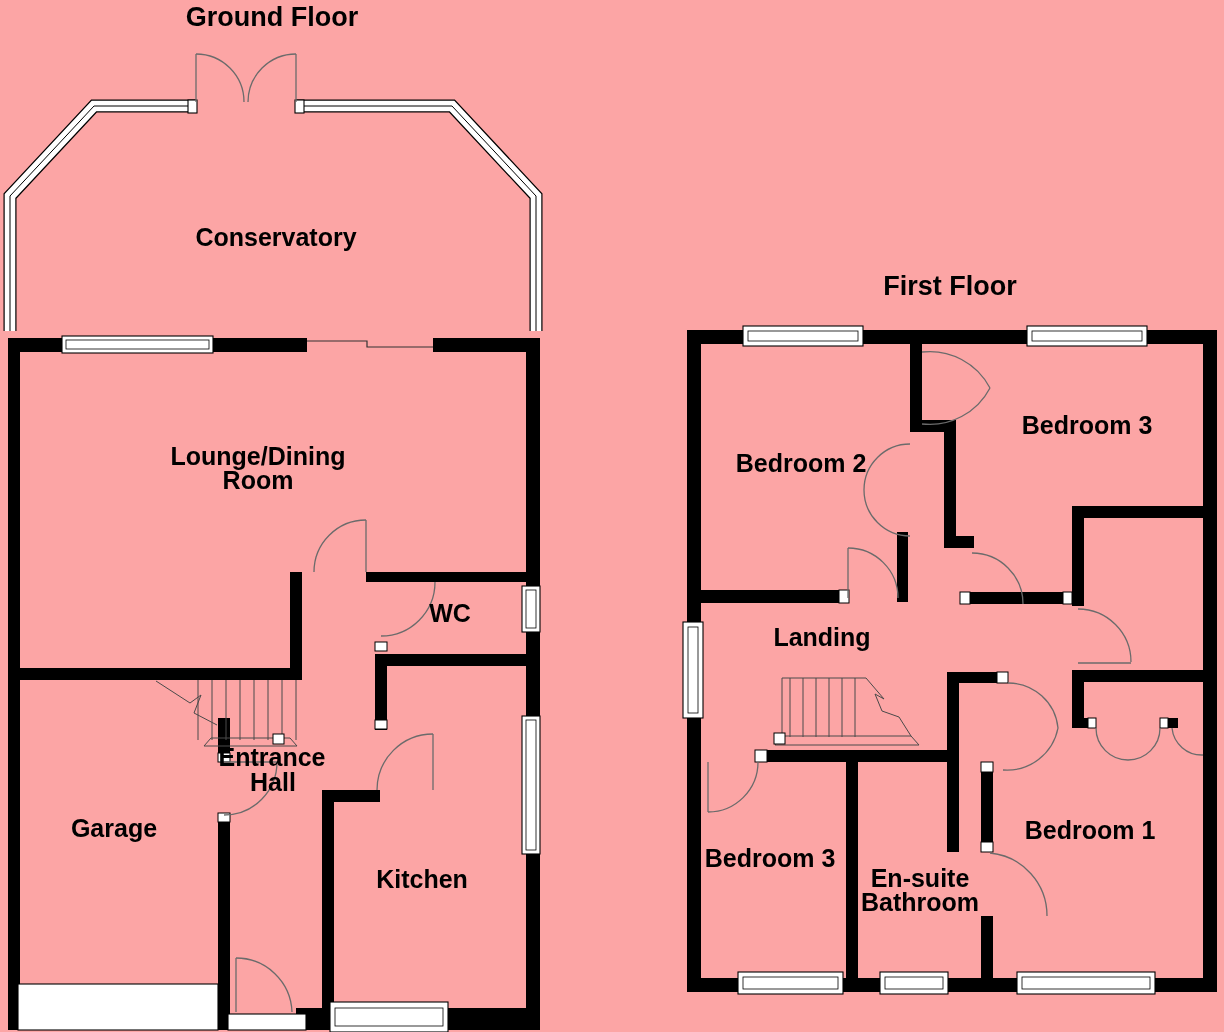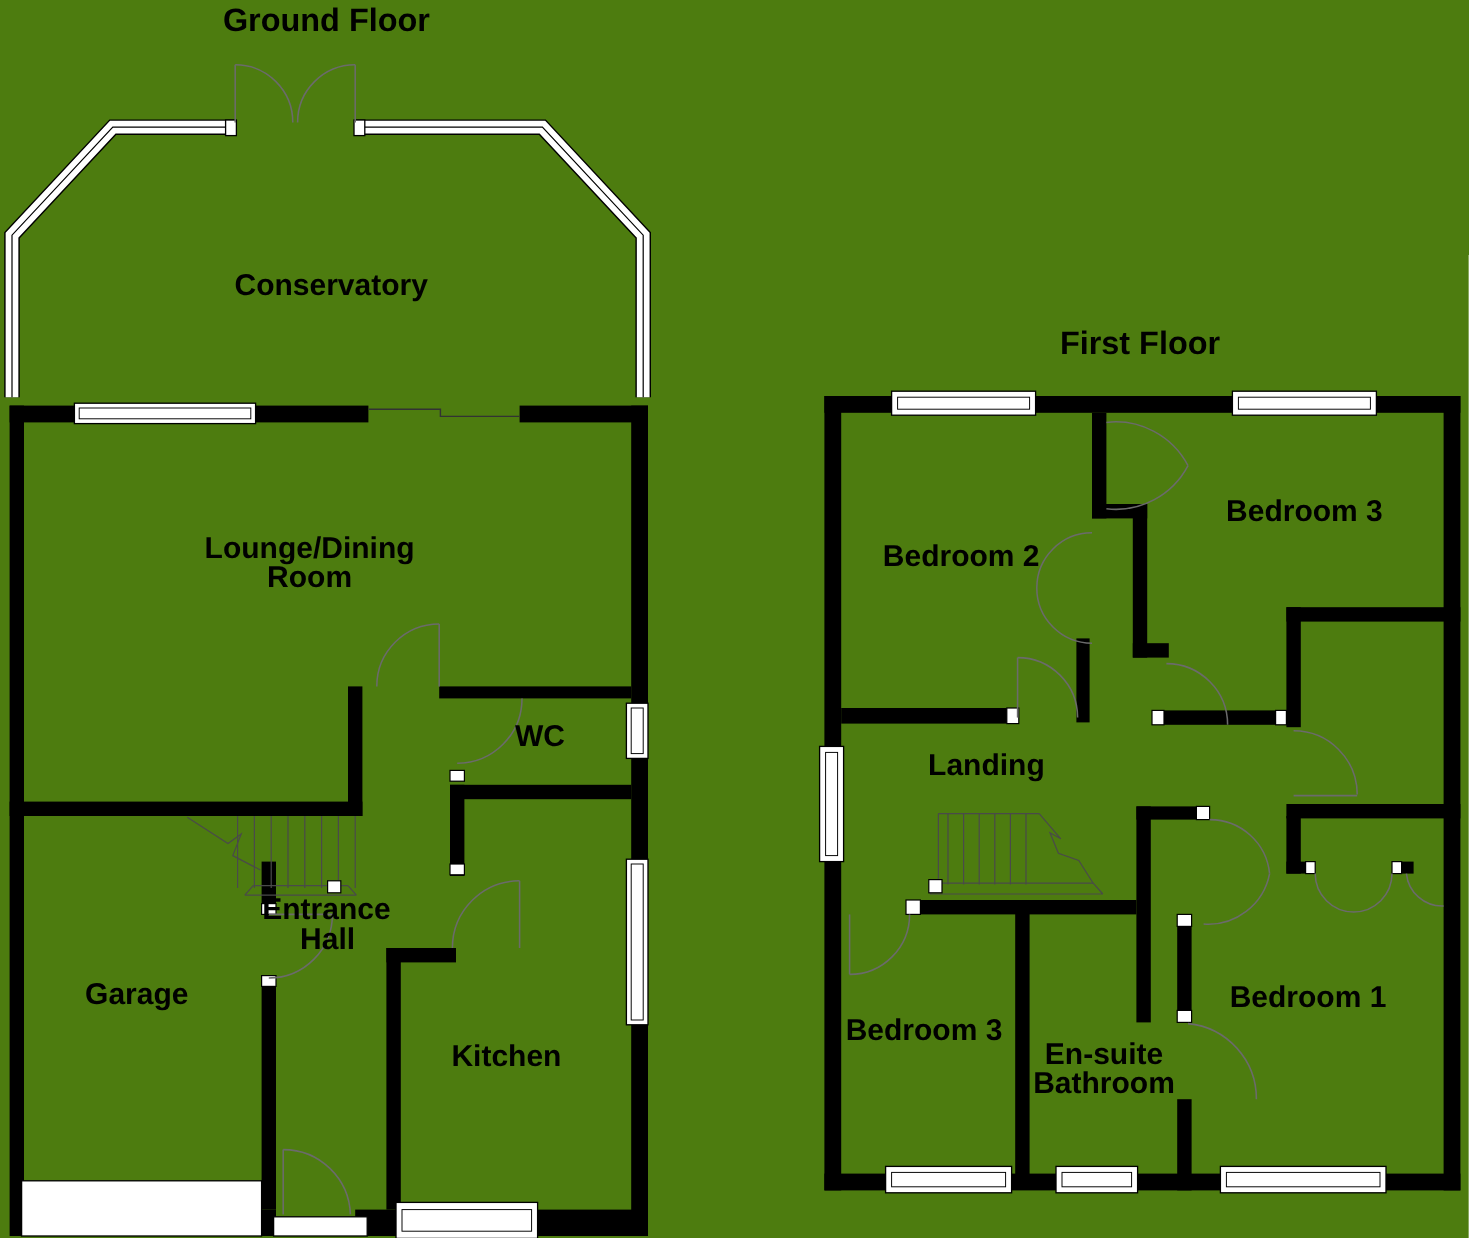--- a/index.html
+++ b/index.html
@@ -1,16 +1,16 @@
 <!DOCTYPE html>
 <html><head>
 <meta charset="utf-8">
 <style>
   html,body{margin:0;padding:0;background:#fff;}
-  #stage{position:relative;width:1224px;height:1032px;background:#4d7c0f;overflow:hidden;}
+  #stage{position:relative;width:1224px;height:1032px;background:#fca5a5;overflow:hidden;}
   svg{display:block;}
   .wall{fill:#000;}
   .jamb{fill:#fff;stroke:#000;stroke-width:1;}
   .win{fill:#fff;stroke:#000;stroke-width:1.1;}
   .wini{fill:none;stroke:#000;stroke-width:0.8;}
   .arc{fill:none;stroke:#6b6b6b;stroke-width:1.3;}
   .leaf{stroke:#6b6b6b;stroke-width:1.3;}
   .sline{stroke:#4a4a4a;stroke-width:1;fill:none;}
   .open{stroke:#333;stroke-width:1.2;fill:none;}
   .band-o{fill:none;stroke:#000;stroke-width:13;}

